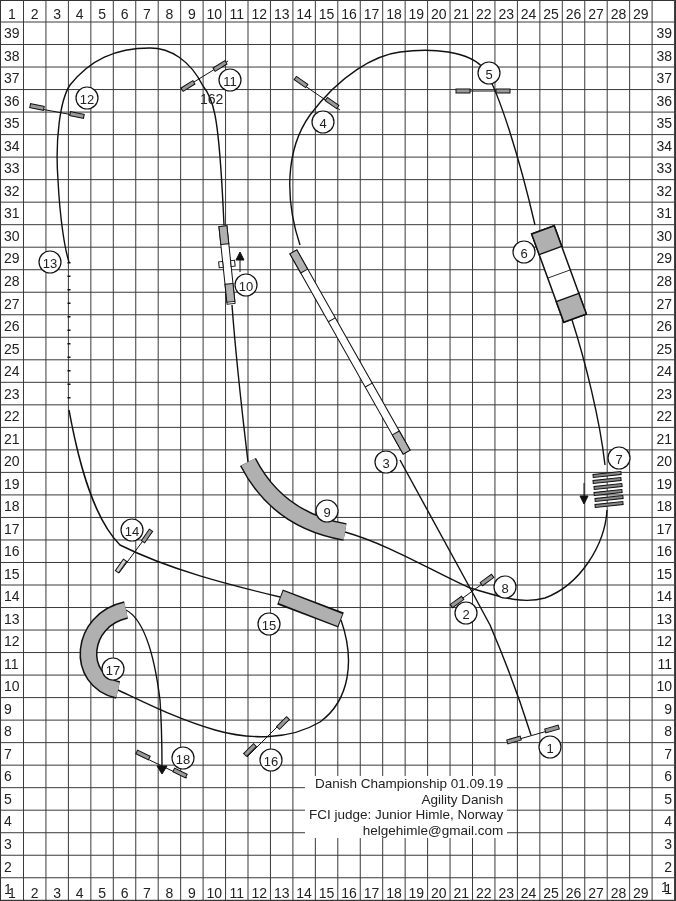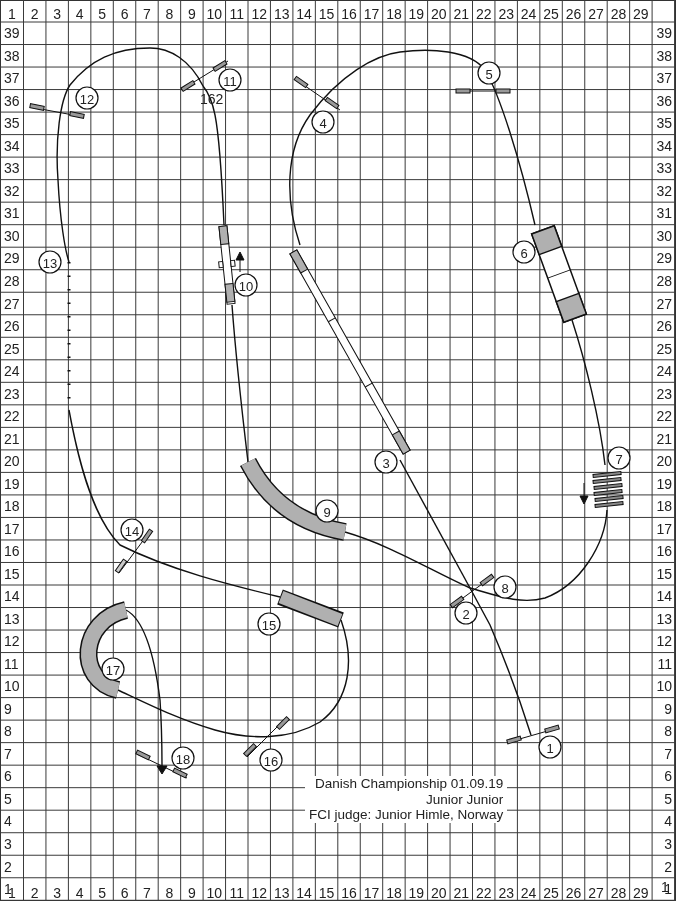--- a/index.html
+++ b/index.html
@@ -434,15 +434,16 @@
       </g>
       <g>
         <circle cx="183" cy="758" r="11" fill="#fff" stroke="#111" stroke-width="1.2"></circle>
         <text x="183" y="759" class="num">18</text>
       </g>
     </g>
 </svg>
 
 <div class="info">
   <div>Danish Championship 01.09.19</div>
-  <div>Junior Junior</div>
+  <div>Agility Danish</div>
   <div>FCI judge: Junior Himle, Norway</div>
+  <div>helgehimle@gmail.com</div>
 </div>
 
 </body></html>

